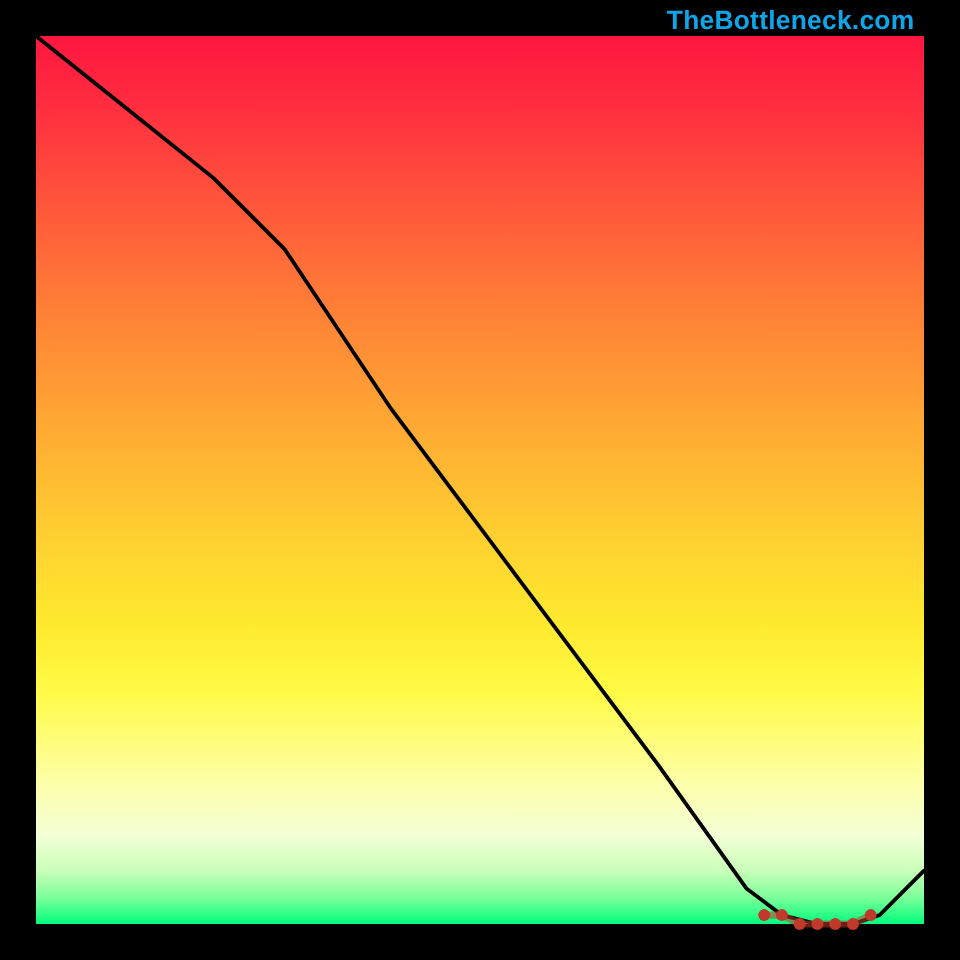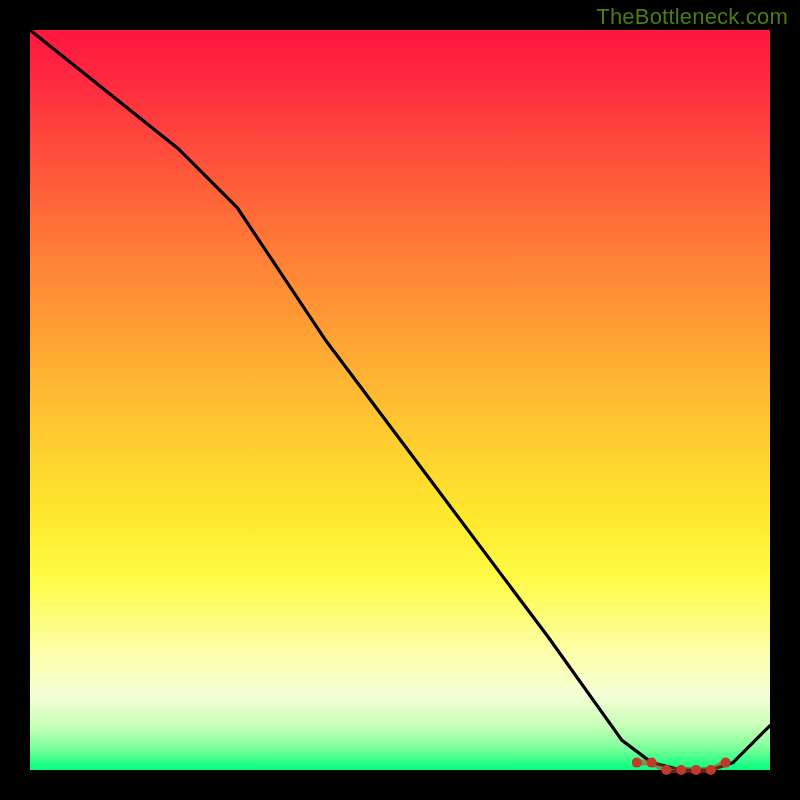--- a/index.html
+++ b/index.html
@@ -13,25 +13,25 @@
   }
   .frame {
     position: relative;
     width: 800px;
     height: 800px;
     background: #000;
   }
   .watermark {
     position: absolute;
     top: 4px;
-    right: 12px;
-    color: #4d7c0f;
+    right: 38px;
+    color: #0ea5e9;
     font-size: 22px;
     letter-spacing: 0.2px;
-    font-weight: 400;
+    font-weight: 700;
   }
   .plot-area {
     position: absolute;
     left: 30px;
     top: 30px;
     width: 740px;
     height: 740px;
     background: linear-gradient(
       to bottom,
       #ff163f 0%,

